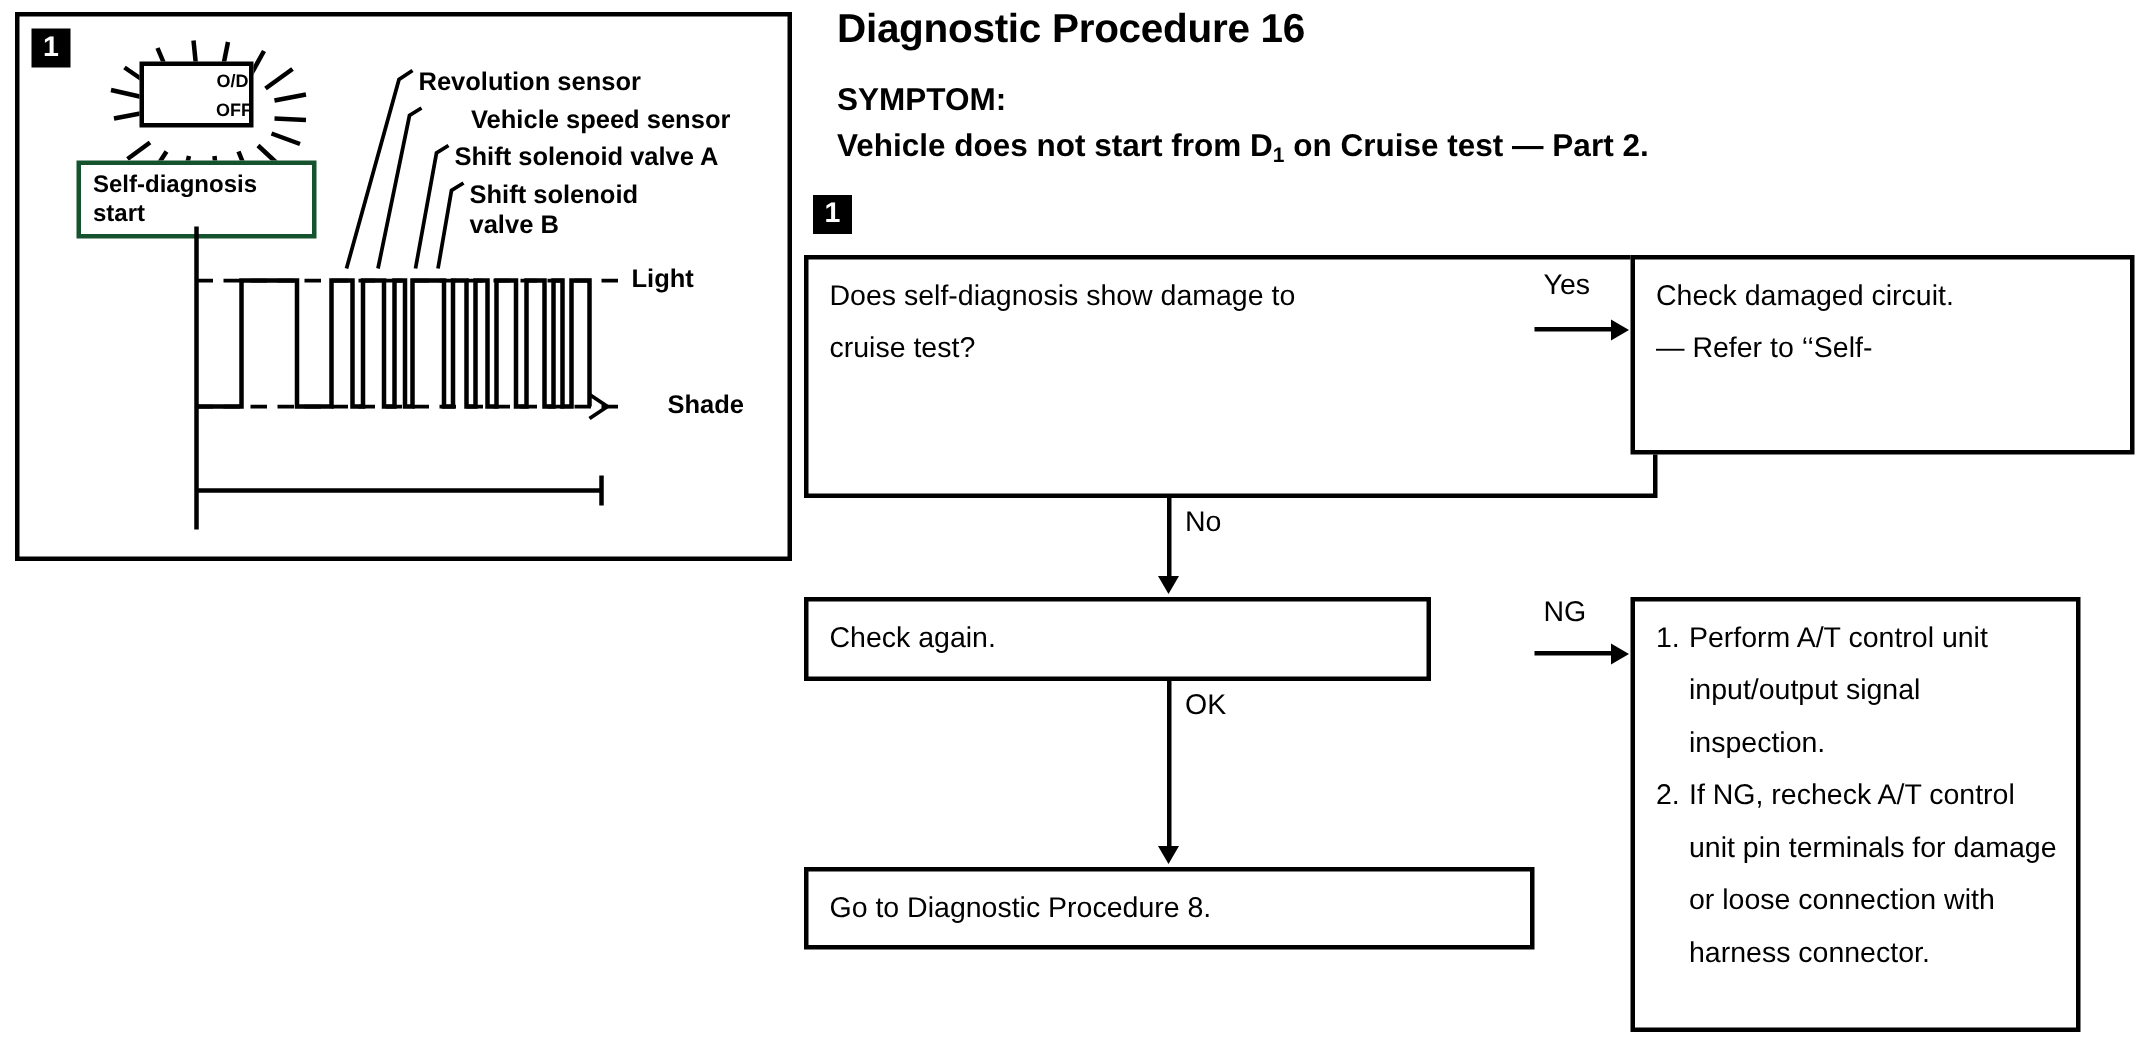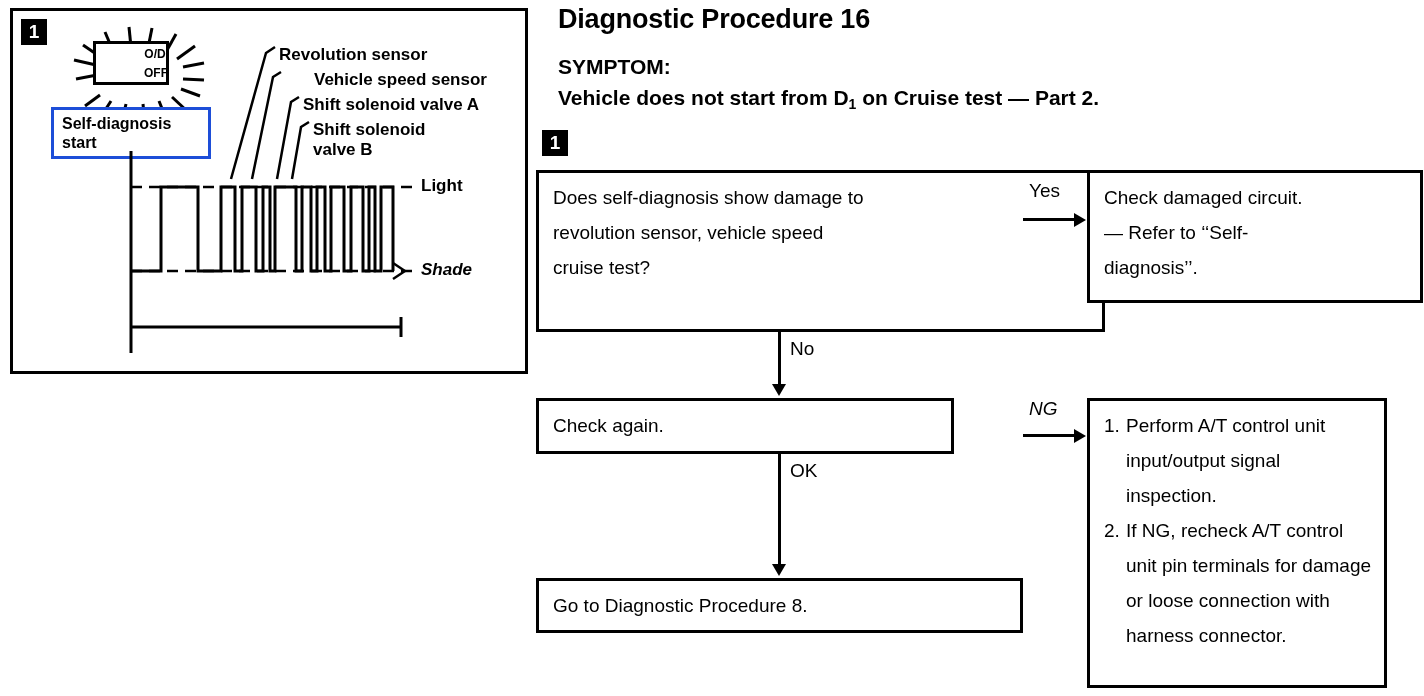--- a/index.html
+++ b/index.html
@@ -59,21 +59,21 @@
     letter-spacing: 0px;
     padding-left: 48px;
   }
   .od-line1, .od-line2 { display: block; }
 
   .selfdiag-box {
     left: 38px;
     top: 96px;
     width: 160px;
     height: 52px;
-    border: 3px solid #1d4ed8;
+    border: 3px solid #14532d;
     box-sizing: border-box;
     background: #ffffff;
     font-weight: bold;
     font-size: 16px;
     line-height: 19px;
     padding: 4px 0 0 8px;
   }
   .sd-line { display: block; }
 
   .label-text {
@@ -255,55 +255,53 @@
       <line x1="380" y1="268" x2="392" y2="260"></line>
     </g>
 
     <g stroke="#000" stroke-width="3" fill="none">
       <line x1="118" y1="316" x2="388" y2="316"></line>
       <line x1="388" y1="306" x2="388" y2="326"></line>
     </g>
   </svg>
 
   <div class="abs axis-label" style="left:408px; top:165px;">Light</div>
-  <div class="abs axis-label" style="left:408px; top:249px;font-style:italic;">Shade</div>
+  <div class="abs axis-label" style="left:432px; top:249px;">Shade</div>
 </div>
 
 <div class="abs" id="doc-title">Diagnostic Procedure 16</div>
 <div class="abs" id="symptom-label">SYMPTOM:</div>
 <div class="abs" id="symptom-text"><span>Vehicle does not start from D</span><sub>1</sub><span> on Cruise test — Part 2.</span></div>
 <div class="abs num-badge" id="flow-badge">1</div>
 
 <div class="abs flow-box" id="box-question">
   <span class="ln">Does self-diagnosis show damage to</span>
-  <span class="ln">revolution sensor, vehicle speed</span>
   <span class="ln">cruise test?</span>
 </div>
 
 <div class="abs hline" style="left:1023px; top:218px; width:53px;"></div>
 <div class="abs arrow-right" style="left:1074px; top:213px;"></div>
 <div class="abs edge-label" style="left:1029px; top:180px;">Yes</div>
 
 <div class="abs flow-box" id="box-check-damaged">
   <span class="ln">Check damaged circuit.</span>
   <span class="ln">— Refer to ‘‘Self-</span>
-  <span class="ln">diagnosis’’.</span>
 </div>
 
 <div class="abs vline" style="left:778px; top:332px; height:54px;"></div>
 <div class="abs arrow-down" style="left:772px; top:384px;"></div>
 <div class="abs edge-label" style="left:790px; top:338px;">No</div>
 
 <div class="abs flow-box" id="box-check-again">
   <span class="ln">Check again.</span>
 </div>
 
 <div class="abs hline" style="left:1023px; top:434px; width:53px;"></div>
 <div class="abs arrow-right" style="left:1074px; top:429px;"></div>
-<div class="abs edge-label" style="left:1029px; top:398px;font-style:italic;">NG</div>
+<div class="abs edge-label" style="left:1029px; top:398px;">NG</div>
 
 <div class="abs vline" style="left:778px; top:454px; height:112px;"></div>
 <div class="abs arrow-down" style="left:772px; top:564px;"></div>
 <div class="abs edge-label" style="left:790px; top:460px;">OK</div>
 
 <div class="abs flow-box" id="box-goto">
   <span class="ln">Go to Diagnostic Procedure 8.</span>
 </div>
 
 <div class="abs flow-box" id="box-perform">

